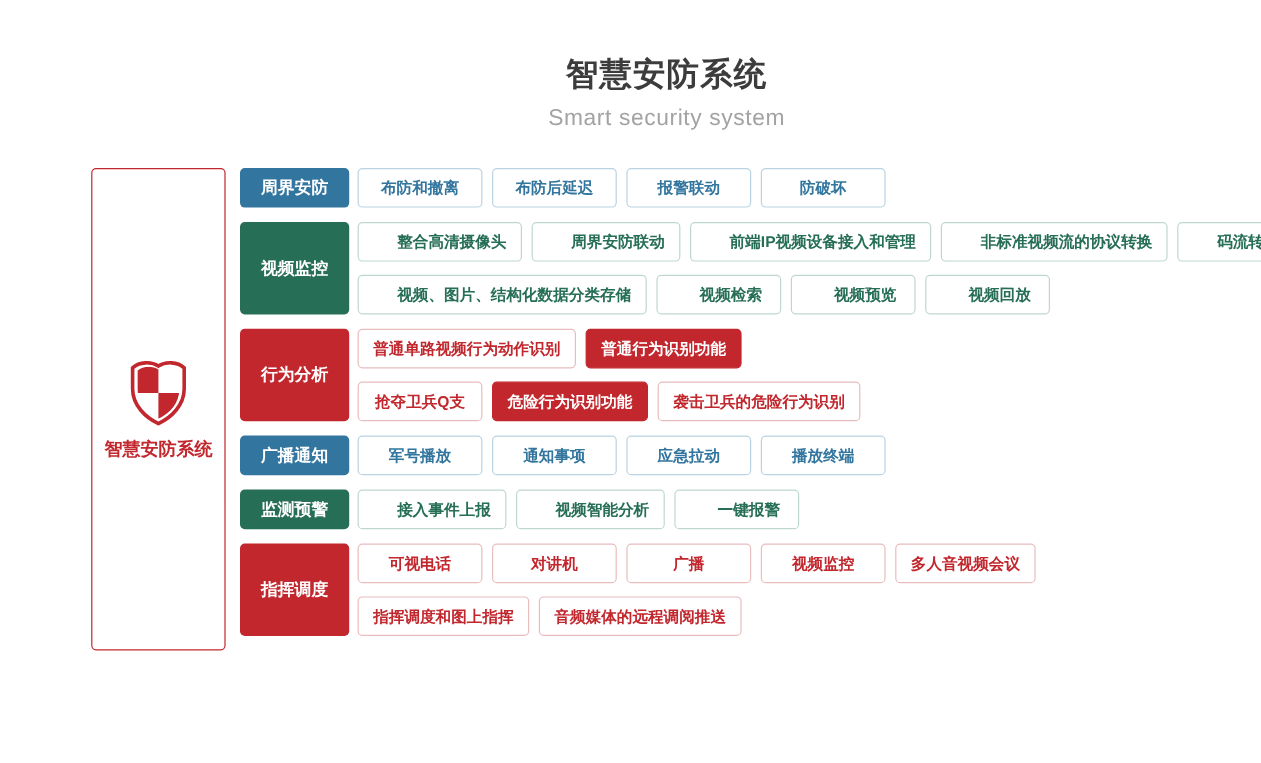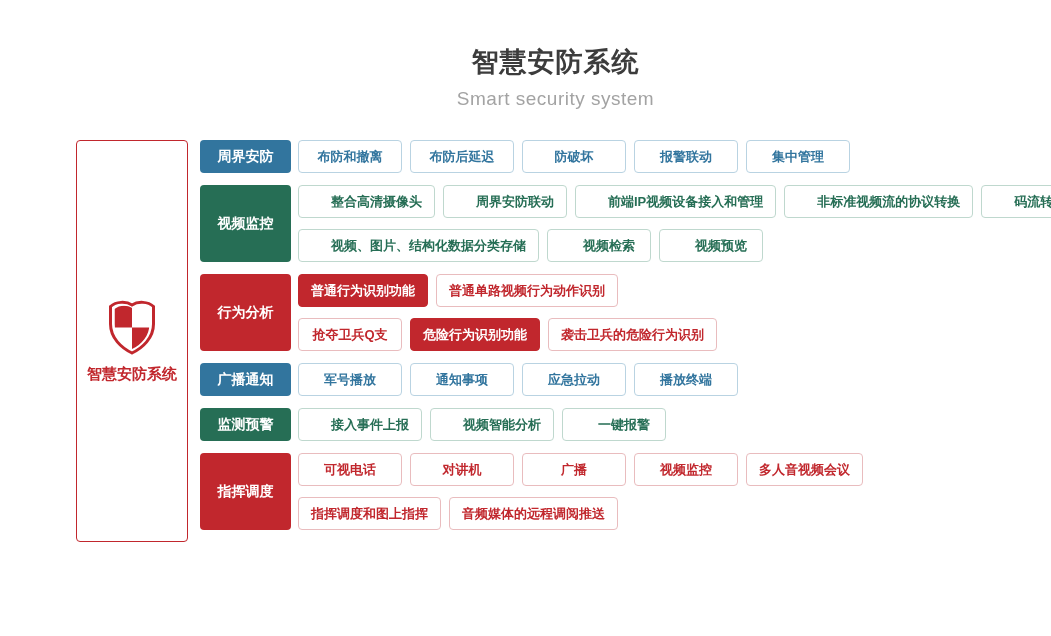--- a/index.html
+++ b/index.html
@@ -87,49 +87,49 @@
       <div class="system-panel-label">智慧安防系统</div>
     </div>
 
     <div class="feature-rows">
         <div class="feature-row">
           <div class="cat-label blue">周界安防</div>
           <div class="items">
             <div class="line">
               <div class="item blue">布防和撤离</div>
               <div class="item blue">布防后延迟</div>
+              <div class="item blue">报警联动</div>
               <div class="item blue">防破坏</div>
-              <div class="item blue">报警联动</div>
-              <div class="item blue">集中管理</div>
             </div>
           </div>
         </div>
         <div class="feature-row">
           <div class="cat-label green">视频监控</div>
           <div class="items">
             <div class="line">
               <div class="item green">整合高清摄像头</div>
               <div class="item green">周界安防联动</div>
               <div class="item green">前端IP视频设备接入和管理</div>
               <div class="item green">非标准视频流的协议转换</div>
               <div class="item green">码流转换和接口转换</div>
             </div>
             <div class="line">
               <div class="item green">视频、图片、结构化数据分类存储</div>
               <div class="item green">视频检索</div>
               <div class="item green">视频预览</div>
+              <div class="item green">视频回放</div>
             </div>
           </div>
         </div>
         <div class="feature-row">
           <div class="cat-label red">行为分析</div>
           <div class="items">
             <div class="line">
+              <div class="item red">普通单路视频行为动作识别</div>
               <div class="item red filled">普通行为识别功能</div>
-              <div class="item red">普通单路视频行为动作识别</div>
             </div>
             <div class="line">
               <div class="item red">抢夺卫兵Q支</div>
               <div class="item red filled">危险行为识别功能</div>
               <div class="item red">袭击卫兵的危险行为识别</div>
             </div>
           </div>
         </div>
         <div class="feature-row">
           <div class="cat-label blue">广播通知</div>

